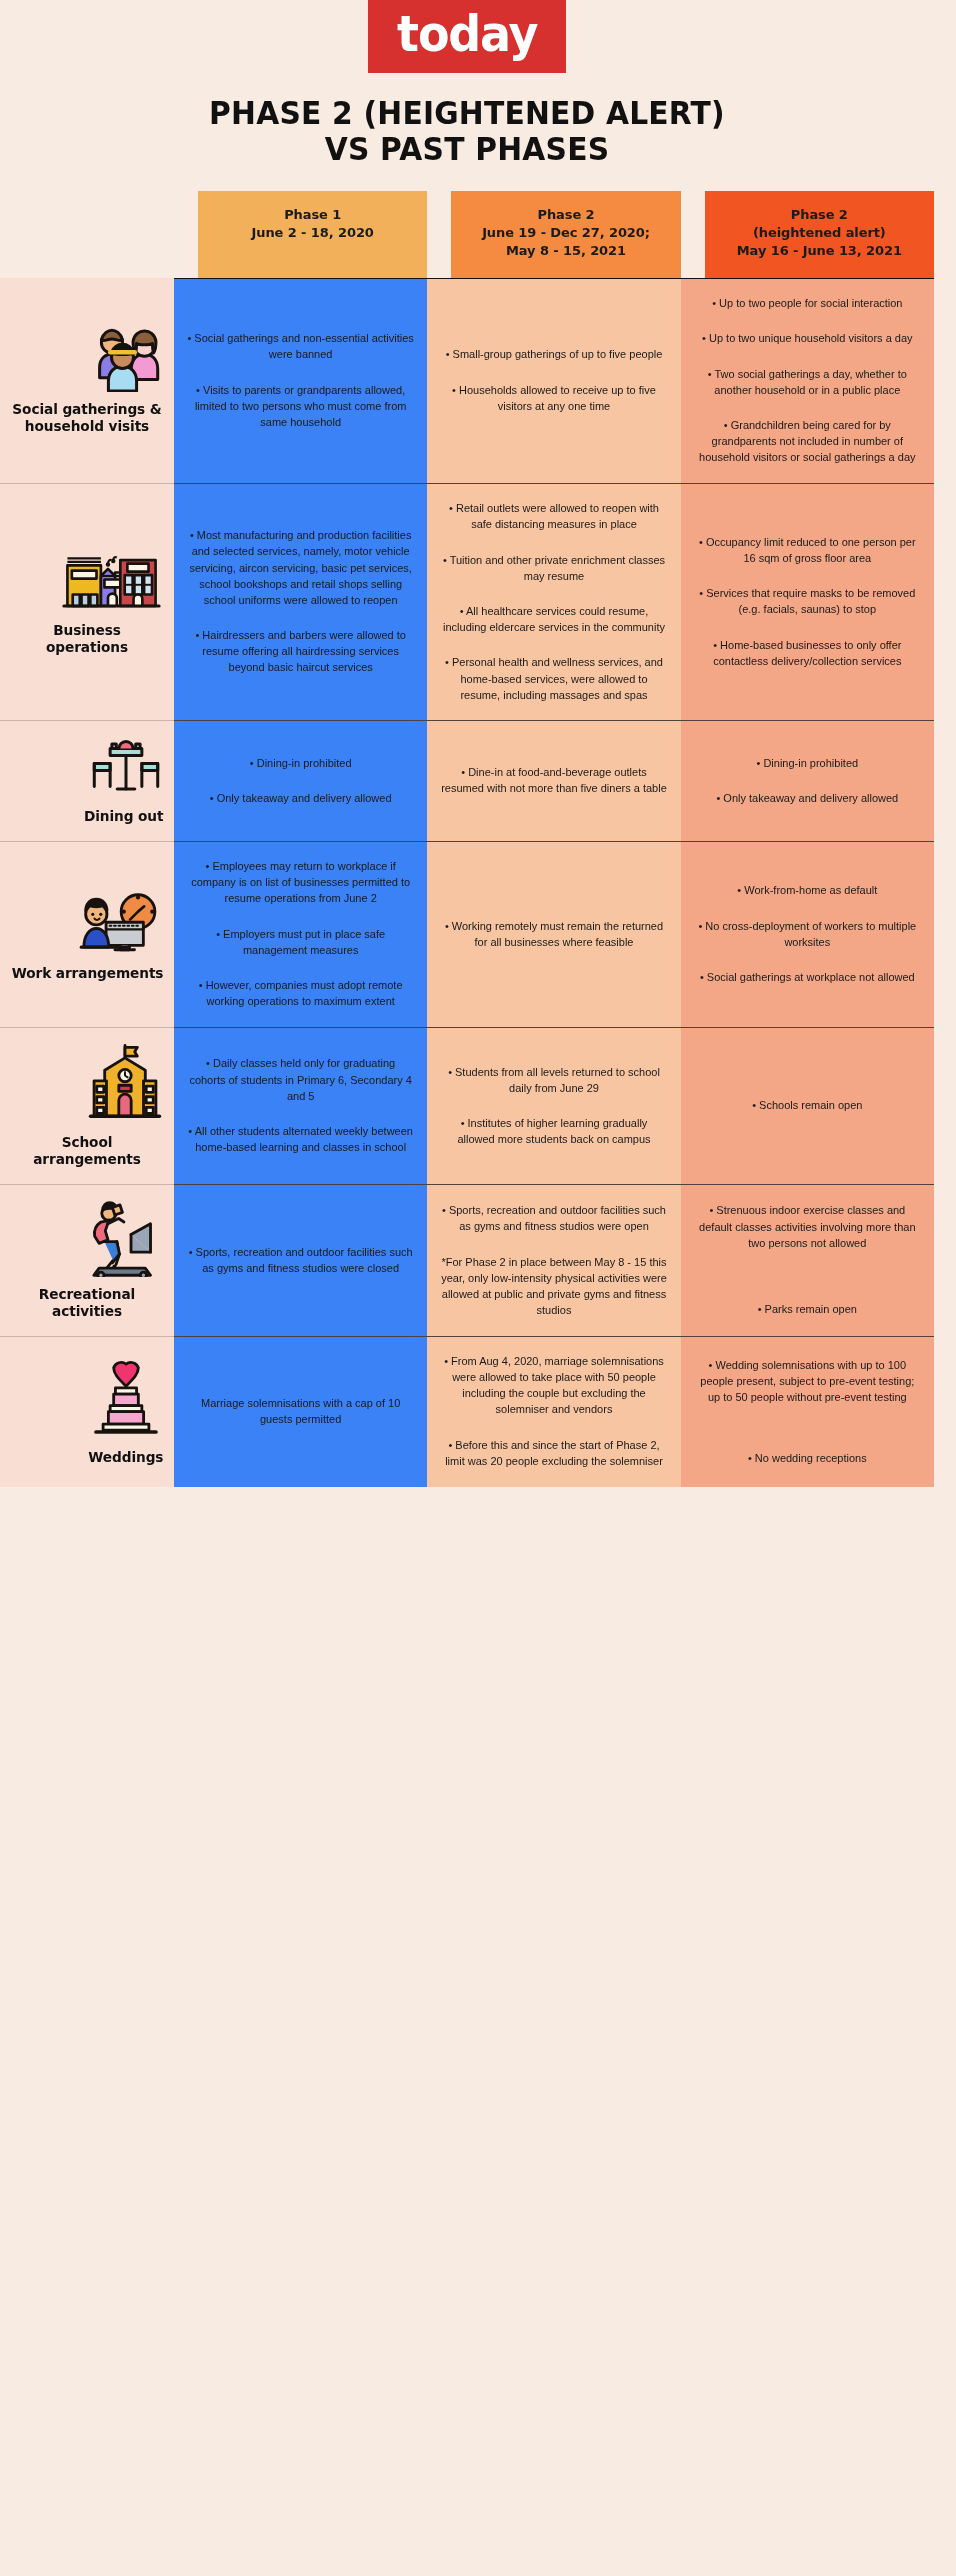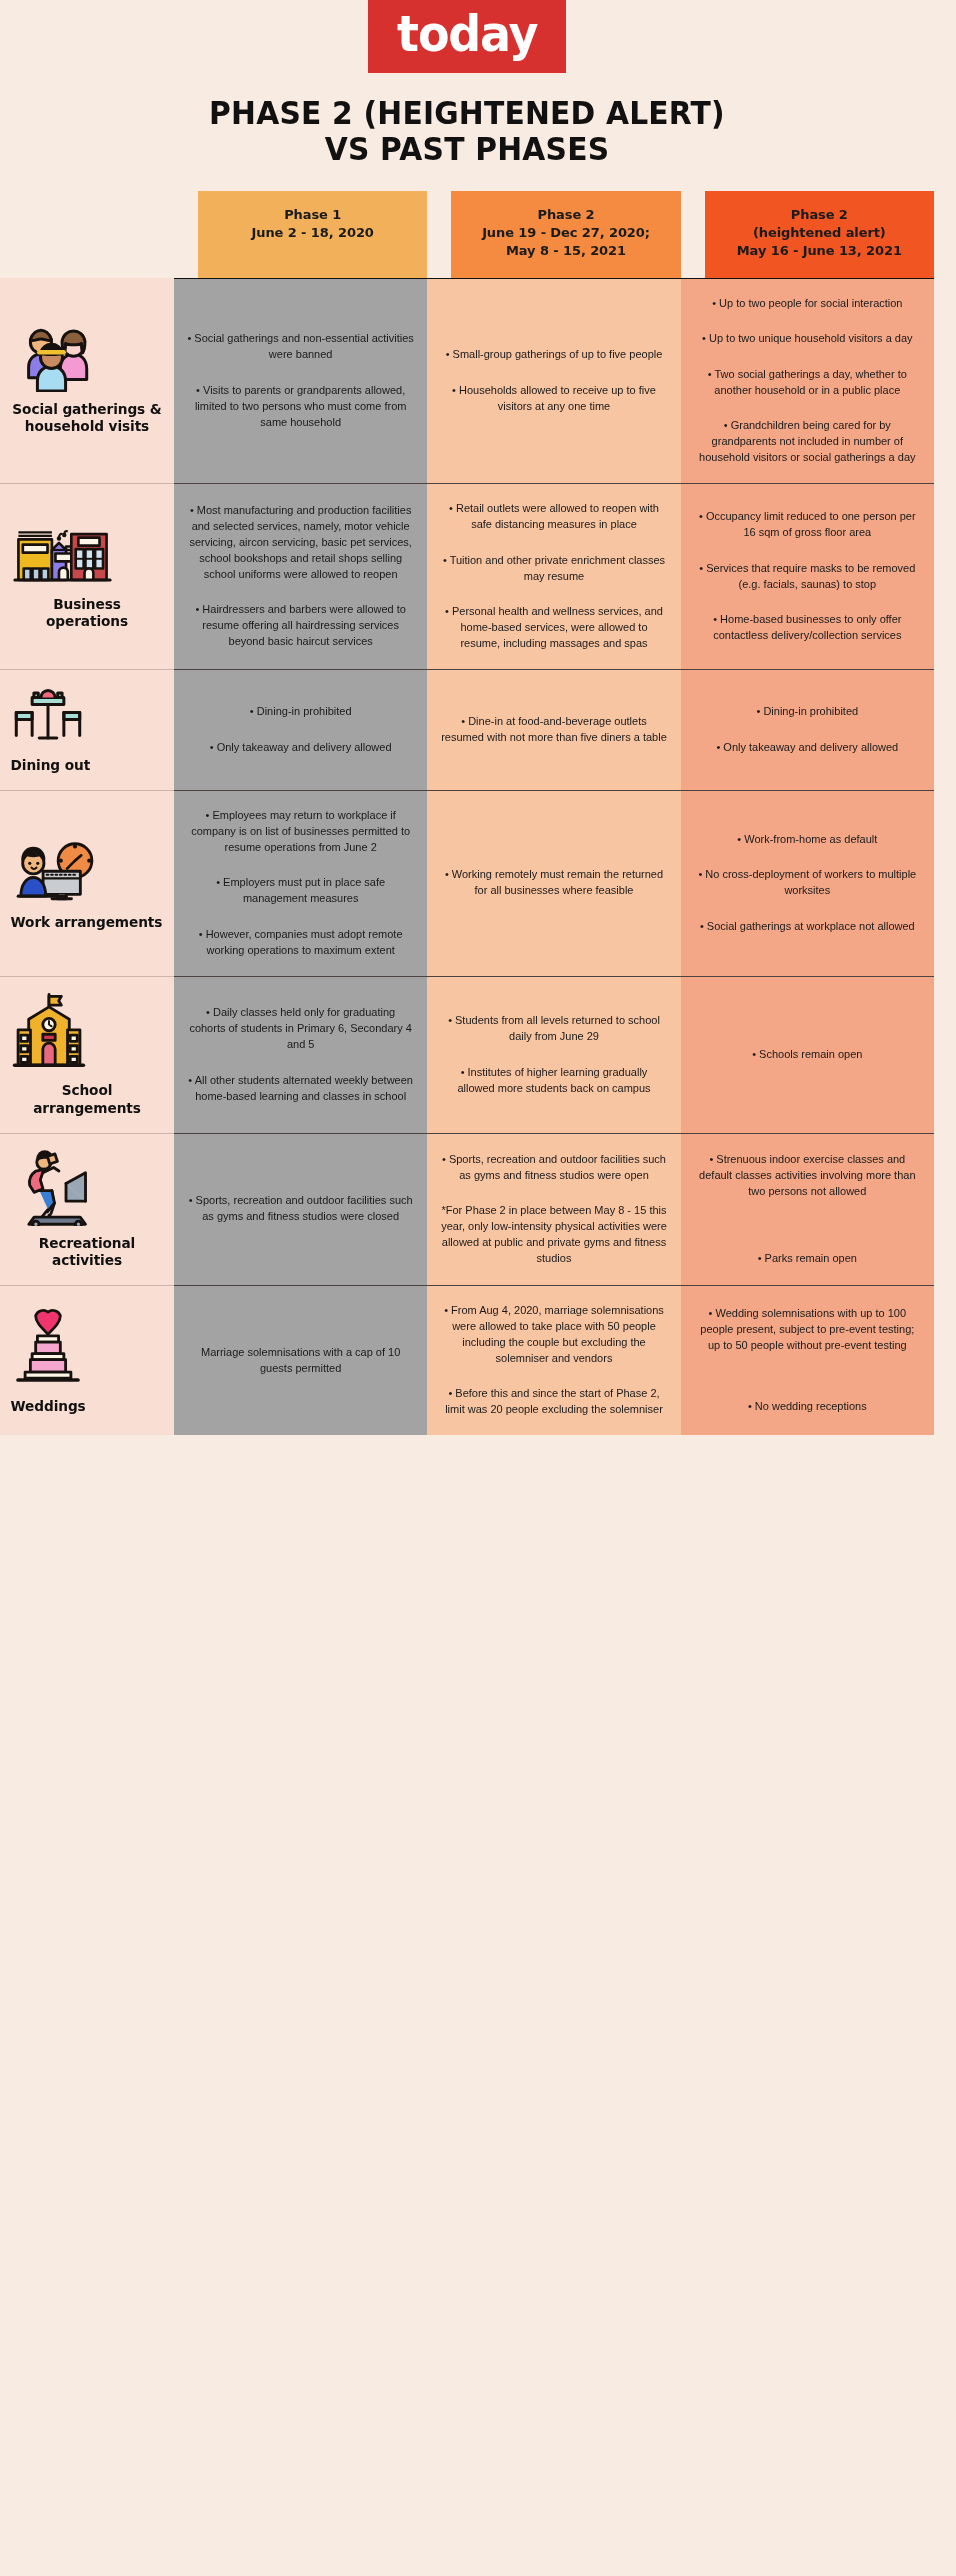--- a/index.html
+++ b/index.html
@@ -58,37 +58,37 @@
     line-height: 1.42;
     font-family: "DejaVu Sans", sans-serif;
     letter-spacing: -0.1px;
   }
   .head .c1 { background: #f2b05a; }
   .head .c2 { background: #f58b40; }
   .head .c3 { background: #f15522; }
   .head .cell .hl { display: block; }
 
   .body-row .c0 { background: #f9ded3; }
-  .body-row .c1 { background: #a3a3a3; }
+  .body-row .c1 { background: #3b82f6; }
   .body-row .c2 { background: #f8c5a2; }
   .body-row .c3 { background: #f3a786; }
 
   .body-row .c1, .body-row .c2, .body-row .c3 {
     border-top: 1.8px solid #4c4340;
   }
   .body-row.first .c1, .body-row.first .c2, .body-row.first .c3 {
     border-top: 1.8px solid #111;
   }
   .body-row .c0 { border-top: 1.8px solid #cdb4a8; }
   .body-row.first .c0 { border-top: none; }
 
   .rowlabel {
     display: flex;
     flex-direction: column;
-    align-items: flex-start;
+    align-items: flex-end;
     justify-content: center;
     text-align: center;
     padding: 14px 10.6px 16px 10.6px;
     height: 100%;
   }
   .rowlabel .icon { margin-bottom: 8.9px; line-height: 0; }
   .rowlabel .lbl {
     color: #111;
     font-size: 13.7px;
     font-weight: bold;
@@ -232,20 +232,21 @@
       <div class="c1">
         <div class="bullets vcenter">
           <div class="b">• Most manufacturing and production facilities and selected services, namely, motor vehicle servicing, aircon servicing, basic pet services, school bookshops and retail shops selling school uniforms were allowed to reopen</div>
           <div class="b">• Hairdressers and barbers were allowed to resume offering all hairdressing services beyond basic haircut services</div>
         </div>
       </div>
       <div class="c2">
         <div class="bullets vcenter">
           <div class="b">• Retail outlets were allowed to reopen with safe distancing measures in place</div>
           <div class="b">• Tuition and other private enrichment classes may resume</div>
+          <div class="b">• All healthcare services could resume, including eldercare services in the community</div>
           <div class="b">•  Personal health and wellness services, and home-based services, were allowed to resume, including massages and spas</div>
         </div>
       </div>
       <div class="c3">
         <div class="bullets vcenter">
           <div class="b">• Occupancy limit reduced to one person per 16 sqm of gross floor area</div>
           <div class="b">• Services that require masks to be removed (e.g. facials, saunas) to stop</div>
           <div class="b">• Home-based businesses to only offer contactless delivery/collection services</div>
         </div>
       </div>

